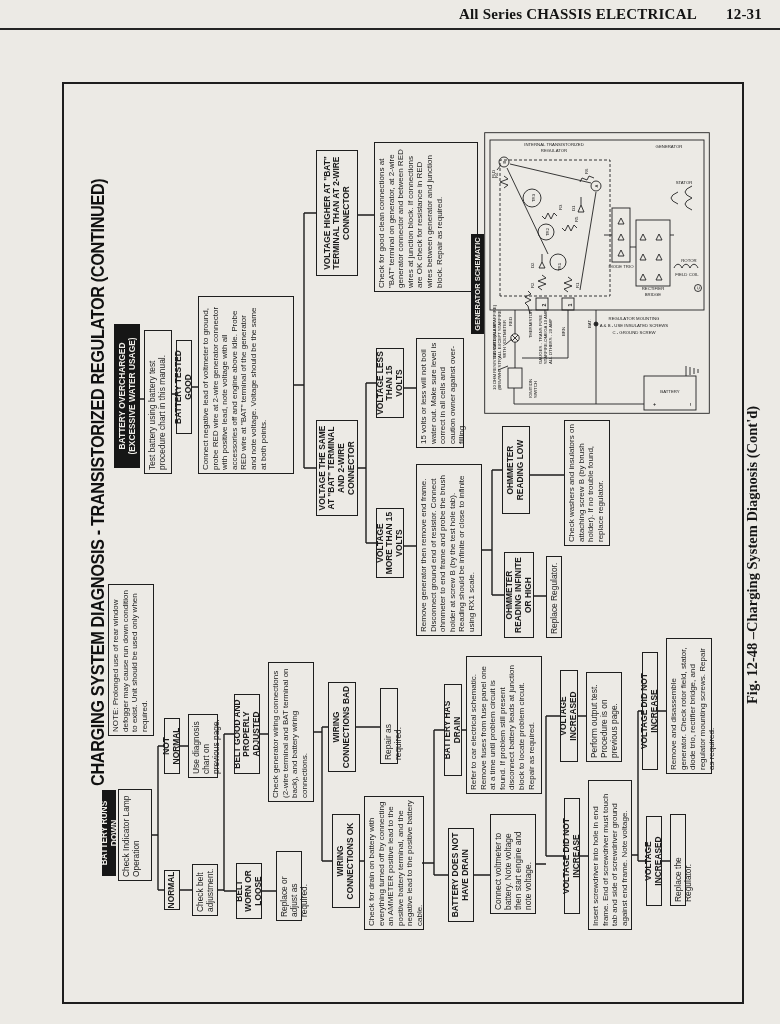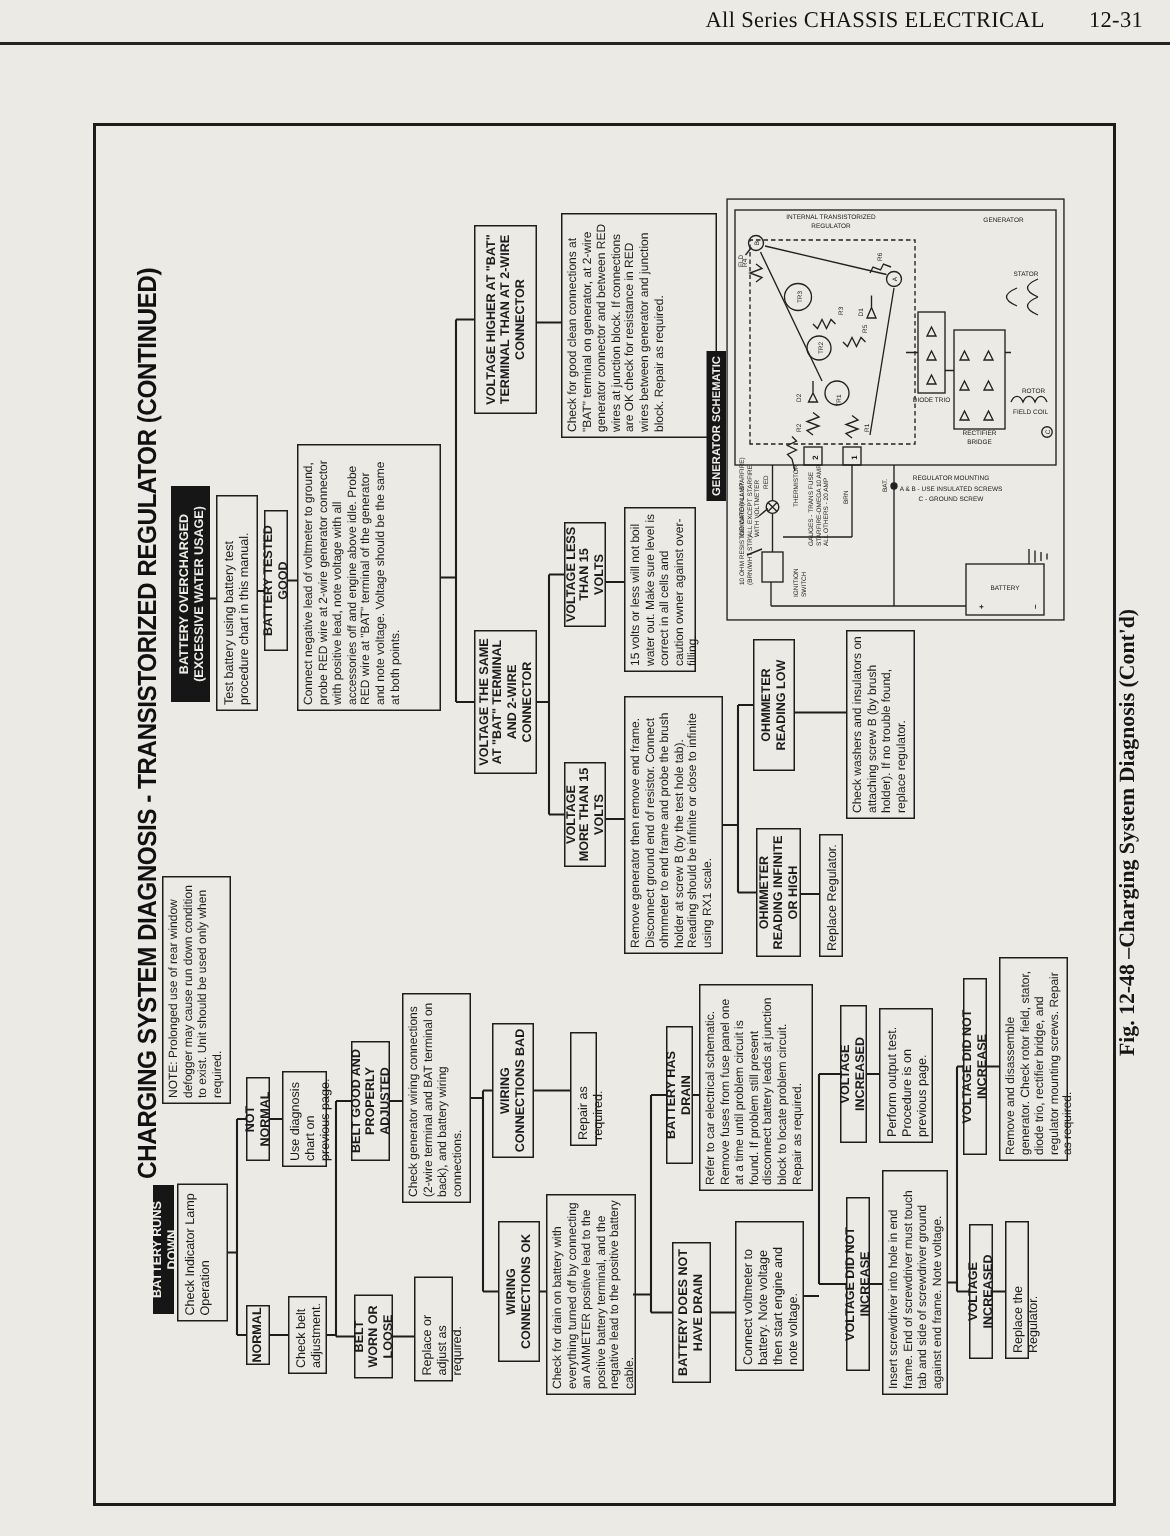--- a/index.html
+++ b/index.html
@@ -1,20 +1,20 @@
 <!DOCTYPE html>
 <html><head>
 <meta charset="utf-8">
 <style>
   html,body{margin:0;padding:0;}
   body{width:780px;height:1024px;background:#eae8e3;position:relative;overflow:hidden;
        font-family:"Liberation Sans",sans-serif;color:#1b1b1b;}
   .page{position:absolute;inset:0;background:#eceae5;}
   .hdr{position:absolute;top:6px;right:18px;font-family:"Liberation Serif",serif;
-       font-weight:normal;font-size:15px;color:#141414;letter-spacing:.2px;}
+       font-weight:bold;font-size:15px;color:#141414;letter-spacing:.2px;}
   .hdr .pg{margin-left:26px;}
   .hrule{position:absolute;left:0;top:28px;width:780px;height:2px;background:#242424;}
   .frame{position:absolute;left:62px;top:82px;width:678px;height:918px;border:2px solid #1d1d1d;}
   
   .rotor{position:absolute;left:0;top:0;width:914px;height:674px;
          transform-origin:0 0;transform:rotate(-90deg) translate(-914px,0);}
   svg.lines{position:absolute;left:0;top:0;}
   .bx{position:absolute;box-sizing:border-box;border:1.5px solid #1e1e1e;background:transparent;}
   .fb{font-size:8px;line-height:1.2;padding:2px 3px;text-align:left;}
   .fb9{font-size:8.4px;}

